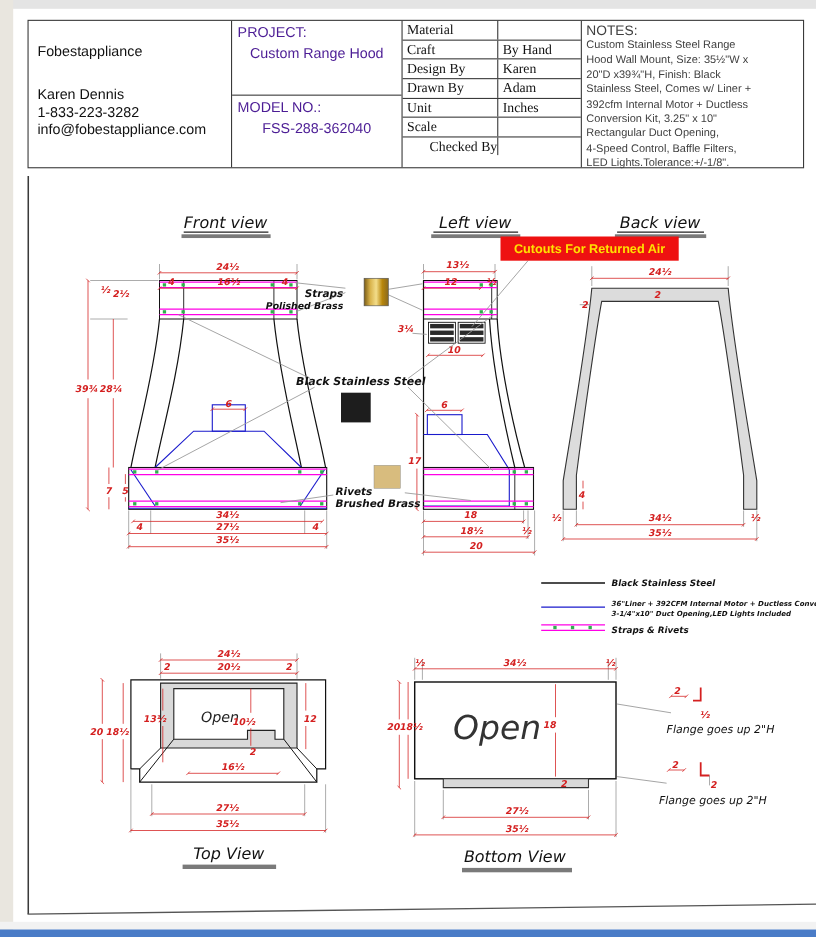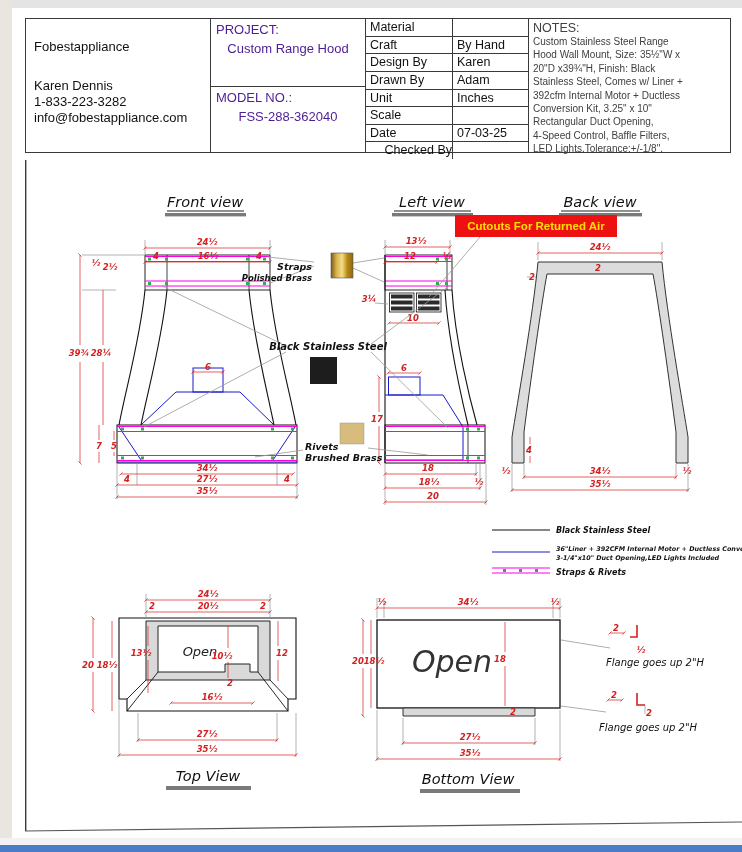--- a/index.html
+++ b/index.html
@@ -15,21 +15,21 @@
   .cell{box-sizing:border-box;border-right:1.4px solid #3a3a3a;position:relative;}
   .c-company{width:185px;padding:20px 6px 0 8px;font-size:13px;color:#111;}
   .c-company .nm{margin-bottom:24px;}
   .c-company .ln{line-height:16px;}
   .c-project{width:155px;font-size:13px;color:#4c1d95;}
   .c-project .lab{padding:3px 0 0 5px;}
   .c-project .val{text-align:center;margin-top:4px;}
   .c-project .half{height:67px;box-sizing:border-box;}
   .c-project .half2{border-top:1.4px solid #3a3a3a;height:65px;box-sizing:border-box;}
   .c-spec{width:163px;font-size:12.5px;color:#111;}
-  .srow{display:flex;height:16.65px;line-height:16px;border-bottom:1px solid #3a3a3a;}
+  .srow{display:flex;height:16.65px;line-height:16px;border-bottom:1px solid #3a3a3a;font-family:Liberation Serif, serif;}
   .srow:last-child{border-bottom:none;text-align:right;}
   .srow .sl{width:87px;padding-left:4px;border-right:1px solid #3a3a3a;box-sizing:border-box;overflow:hidden;}
   .srow .sv{flex:1;padding-left:4px;overflow:hidden;}
   .sv.small{font-size:11px;margin-top:47px;}
   .c-notes{width:173px;border-right:none;padding:2px 4px;font-size:12.5px;color:#404040;}
   .c-notes .nline{font-size:10px;line-height:13.4px;}
   
   svg{position:absolute;left:0;top:160px;}
   svg text{font-family:"DejaVu Sans",sans-serif;}
   .dim{fill:#d42020;font:italic bold 8.5px "DejaVu Sans",sans-serif;text-anchor:middle;}
@@ -94,24 +94,20 @@
           <span class="sl">Drawn By</span>
           <span class="sv">Adam</span>
         </div>
     <div class="srow">
           <span class="sl">Unit</span>
           <span class="sv">Inches</span>
         </div>
     <div class="srow">
           <span class="sl">Scale</span>
           <span class="sv"></span>
-        </div>
-    <div class="srow">
-          <span class="sl">Date</span>
-          <span class="sv">07-03-25</span>
         </div>
     <div class="srow">
           <span class="sl">Checked By</span>
           <span class="sv"></span>
         </div>
   </div>
   <div class="cell c-notes">
     <div>NOTES:</div>
     <div class="nline">Custom Stainless Steel Range</div>
     <div class="nline">Hood Wall Mount, Size: 35½"W x</div>

